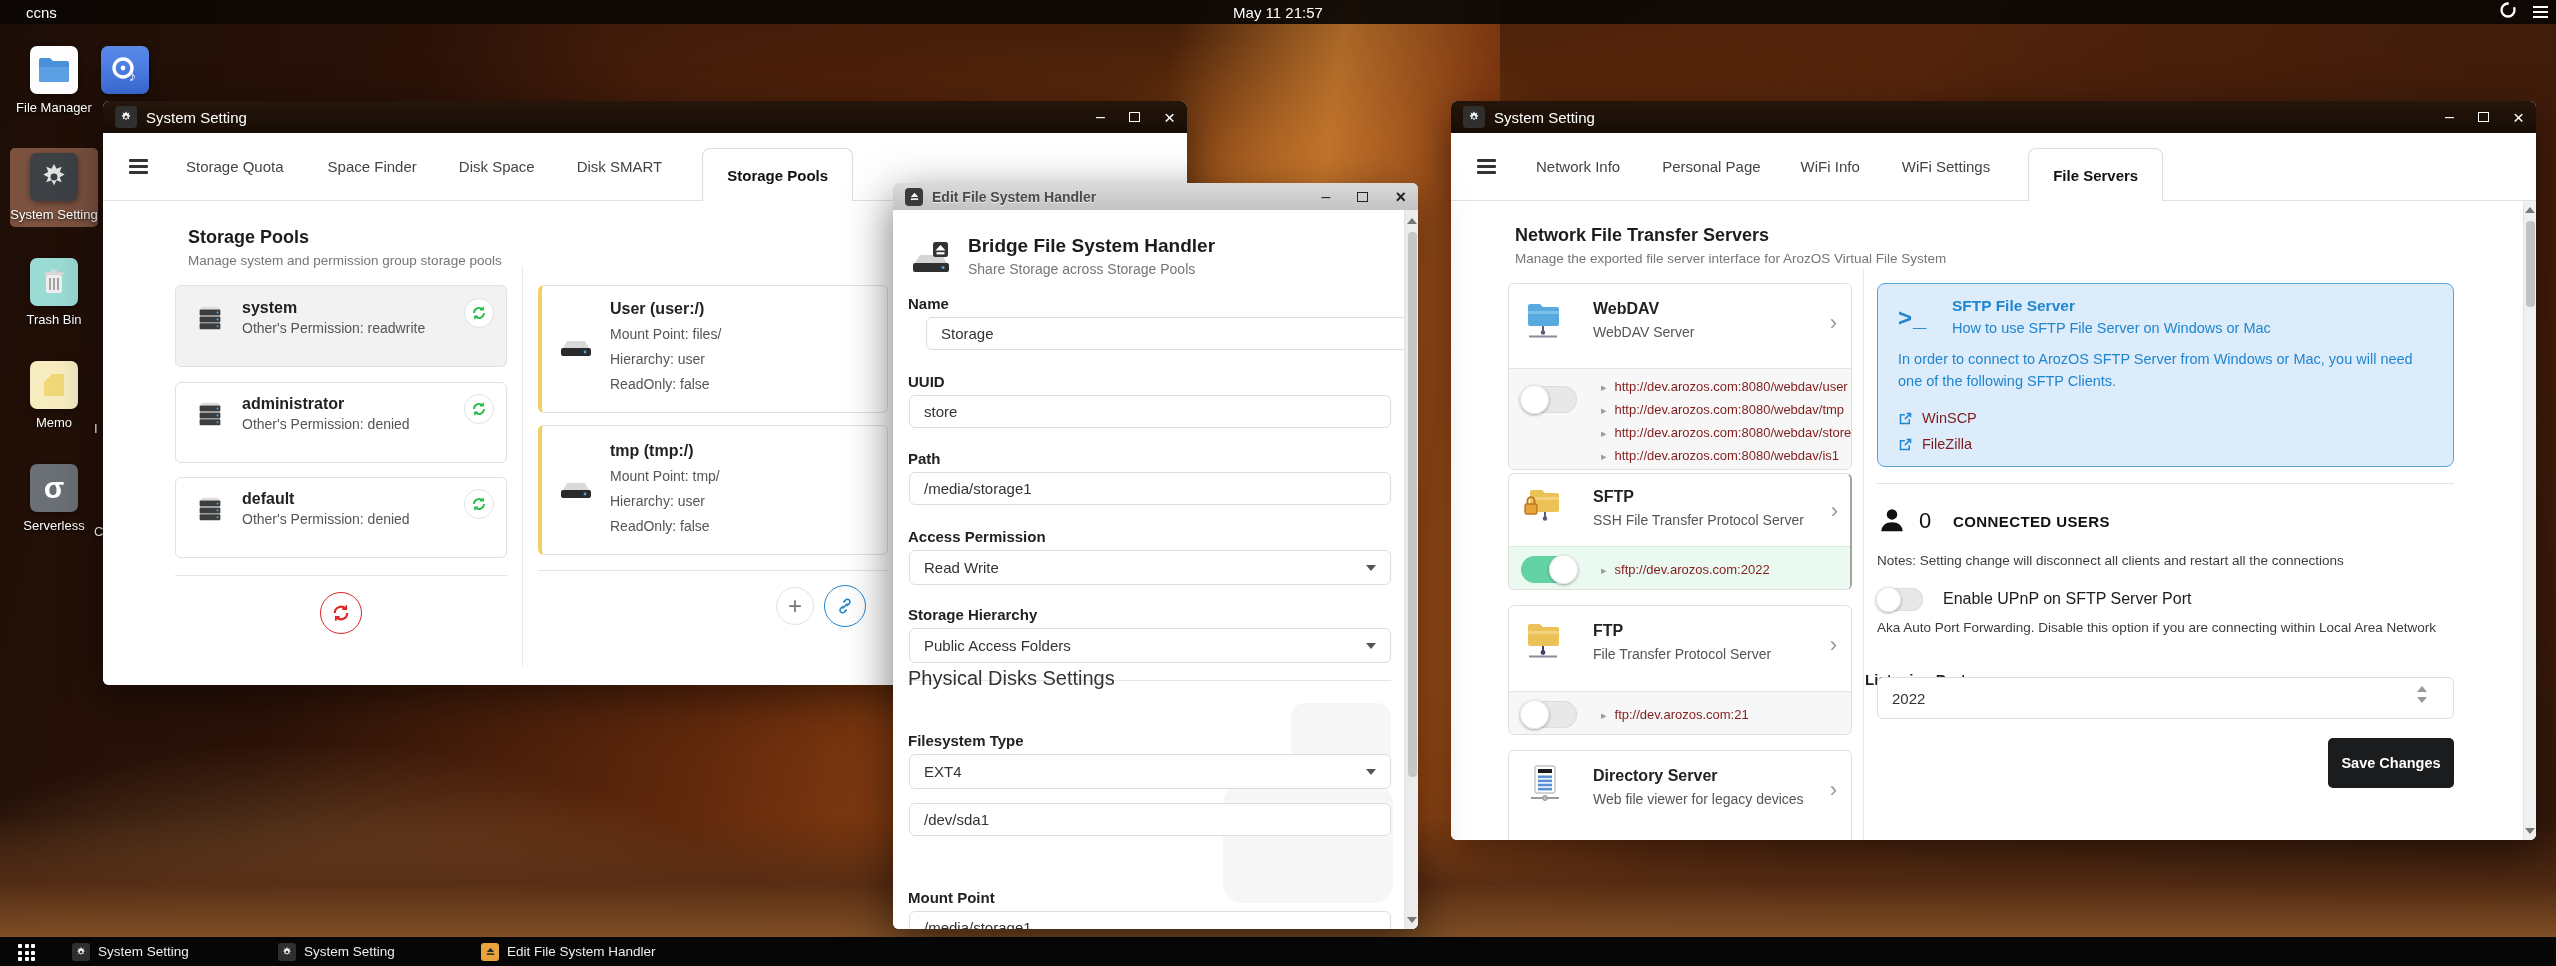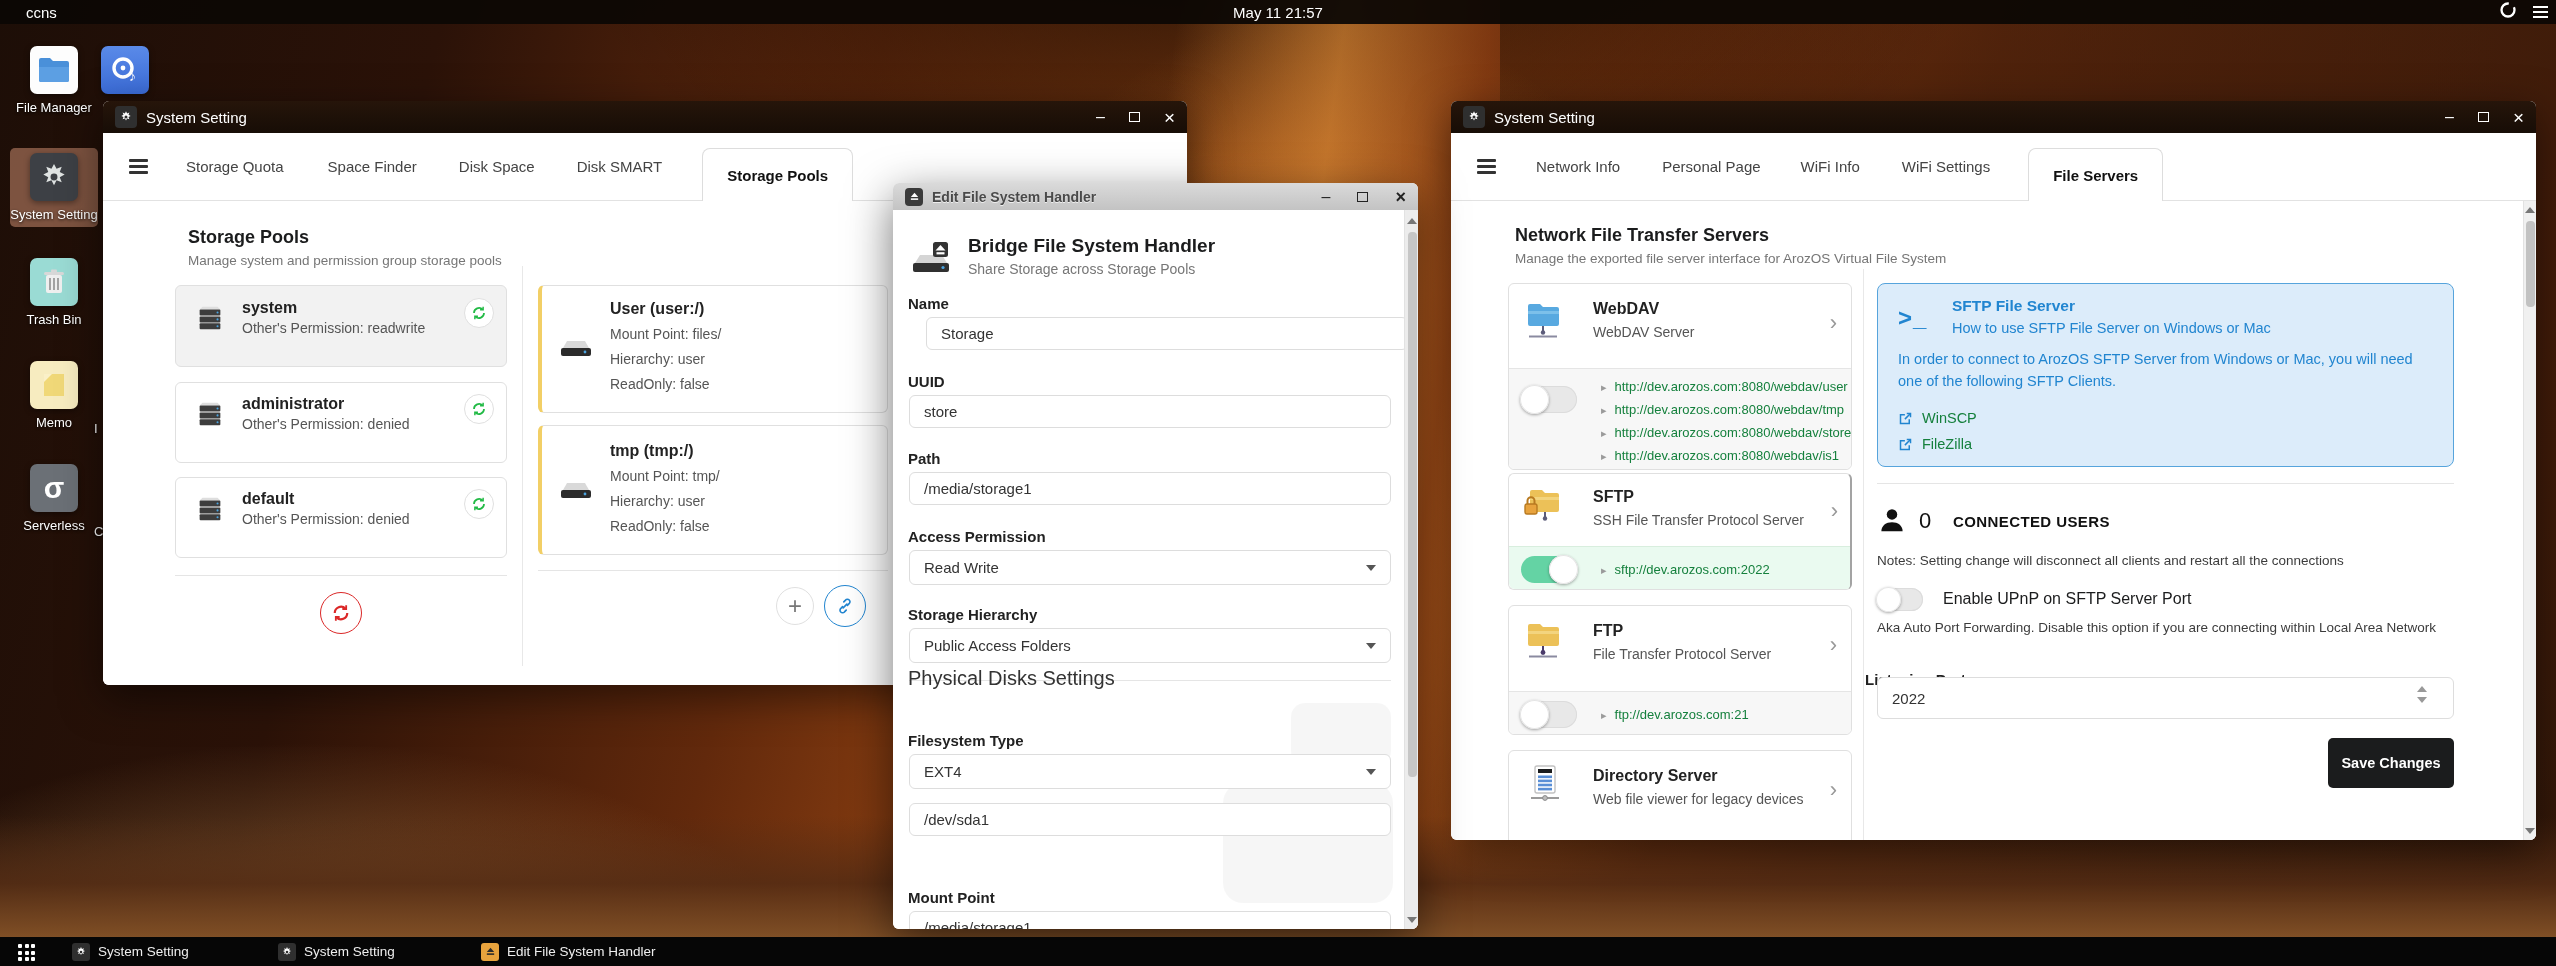--- a/index.html
+++ b/index.html
@@ -82,21 +82,21 @@
   .fselect .caret { margin-left:auto; width:0; height:0; border-left:5px solid transparent; border-right:5px solid transparent; border-top:6px solid #555; }
 
   
   .tg { position:absolute; width:56px; height:27px; border-radius:15px; background:#e8e8e8; box-shadow:inset 0 0 0 1px #dcdcdc; }
   .tg i { position:absolute; top:-1px; left:-1px; width:29px; height:29px; border-radius:50%; background:#fff;
     box-shadow:0 1px 3px rgba(0,0,0,.35), inset 0 0 0 1px #e5e5e5; }
   .tg.on { background:#64d3a4; box-shadow:none; }
   .tg.on i { left:28px; }
   .tg.sm { width:46px; height:23px; } .tg.sm i { width:25px; height:25px; }
 
-  .link { color:#15803d; font-size:13px; }
+  .link { color:#7f1d1d; font-size:13px; }
   .bullet { color:#9a9a9a; font-size:11px; margin-right:8px; }
   .chev { position:absolute; color:#999; font-size:22px; }
 
   
   .sb-track { position:absolute; background:#f0f0f0; border-left:1px solid #e2e2e2; }
   .sb-thumb { position:absolute; background:#c2c2c2; border-radius:4px; }
   .tri-up { width:0; height:0; border-left:5px solid transparent; border-right:5px solid transparent; border-bottom:6px solid #777; position:absolute; }
   .tri-down { width:0; height:0; border-left:5px solid transparent; border-right:5px solid transparent; border-top:6px solid #777; position:absolute; }
 
   

